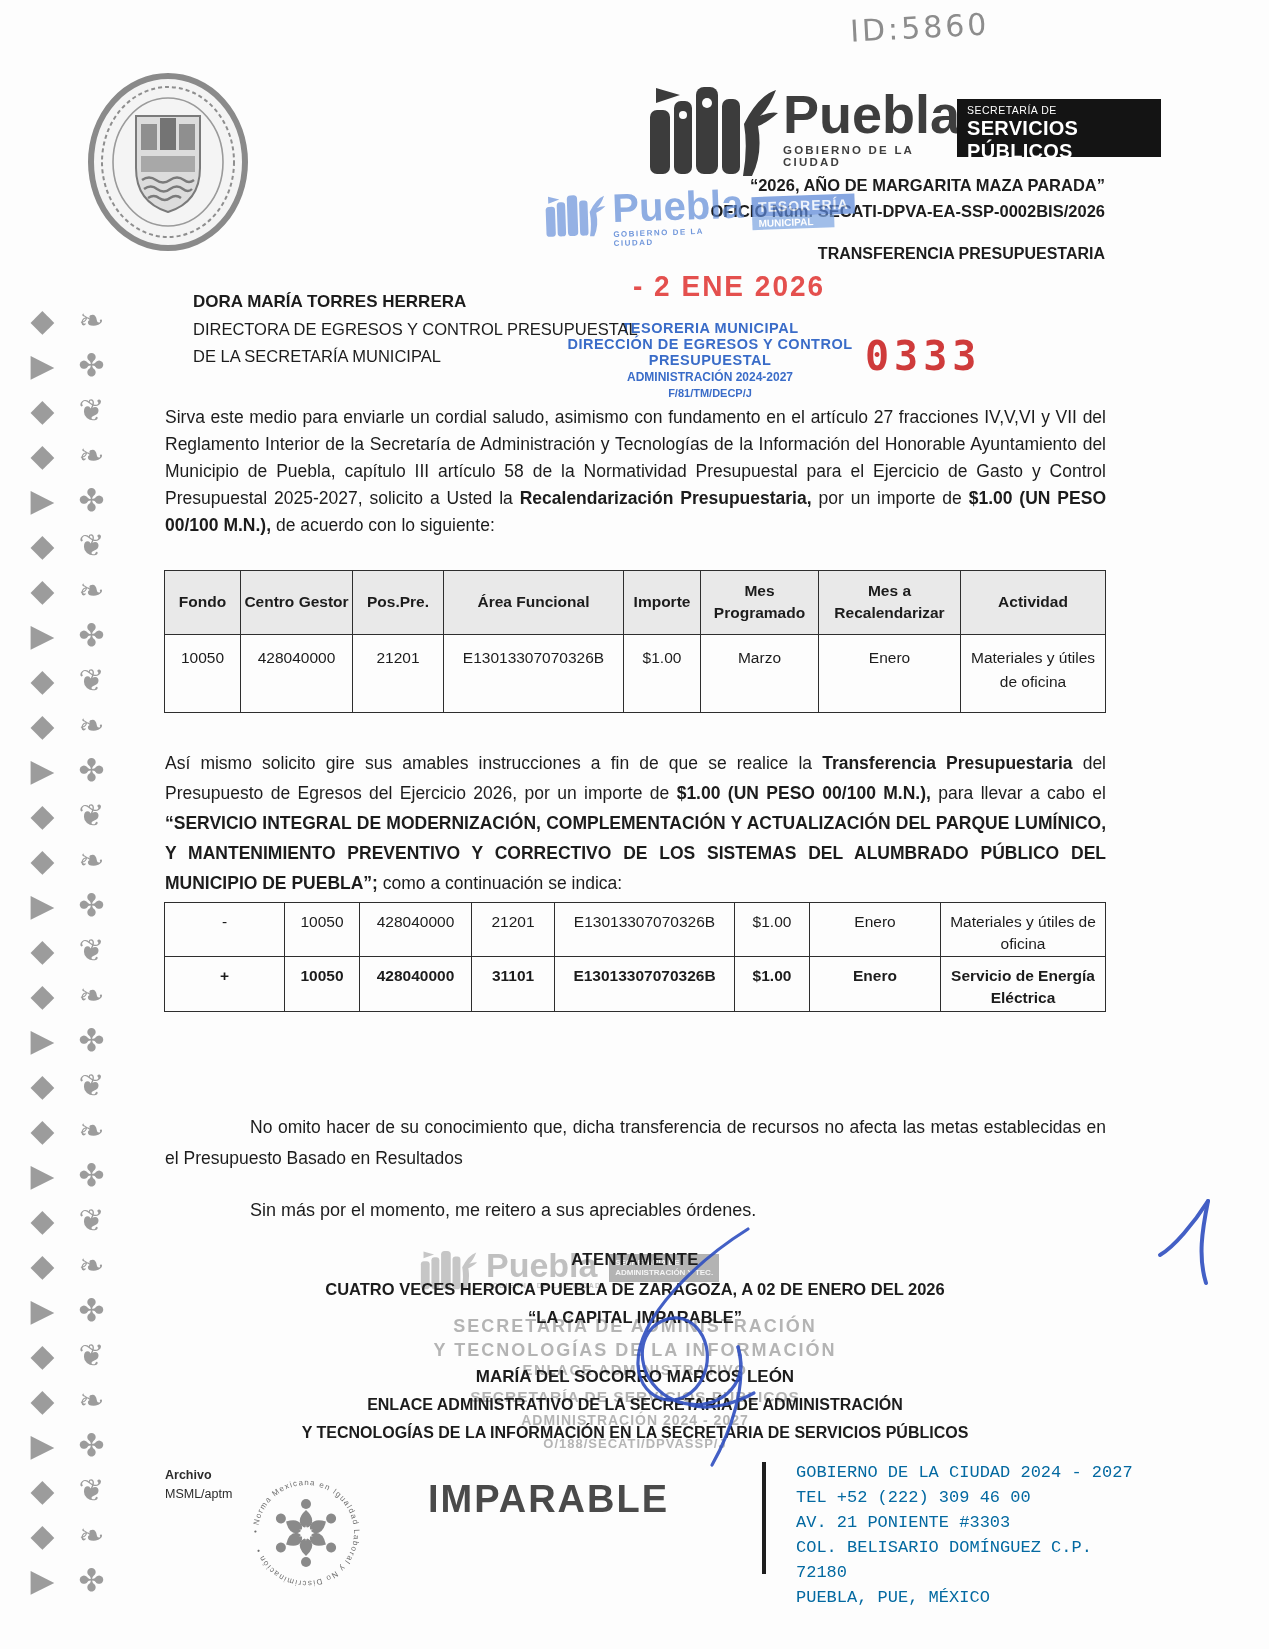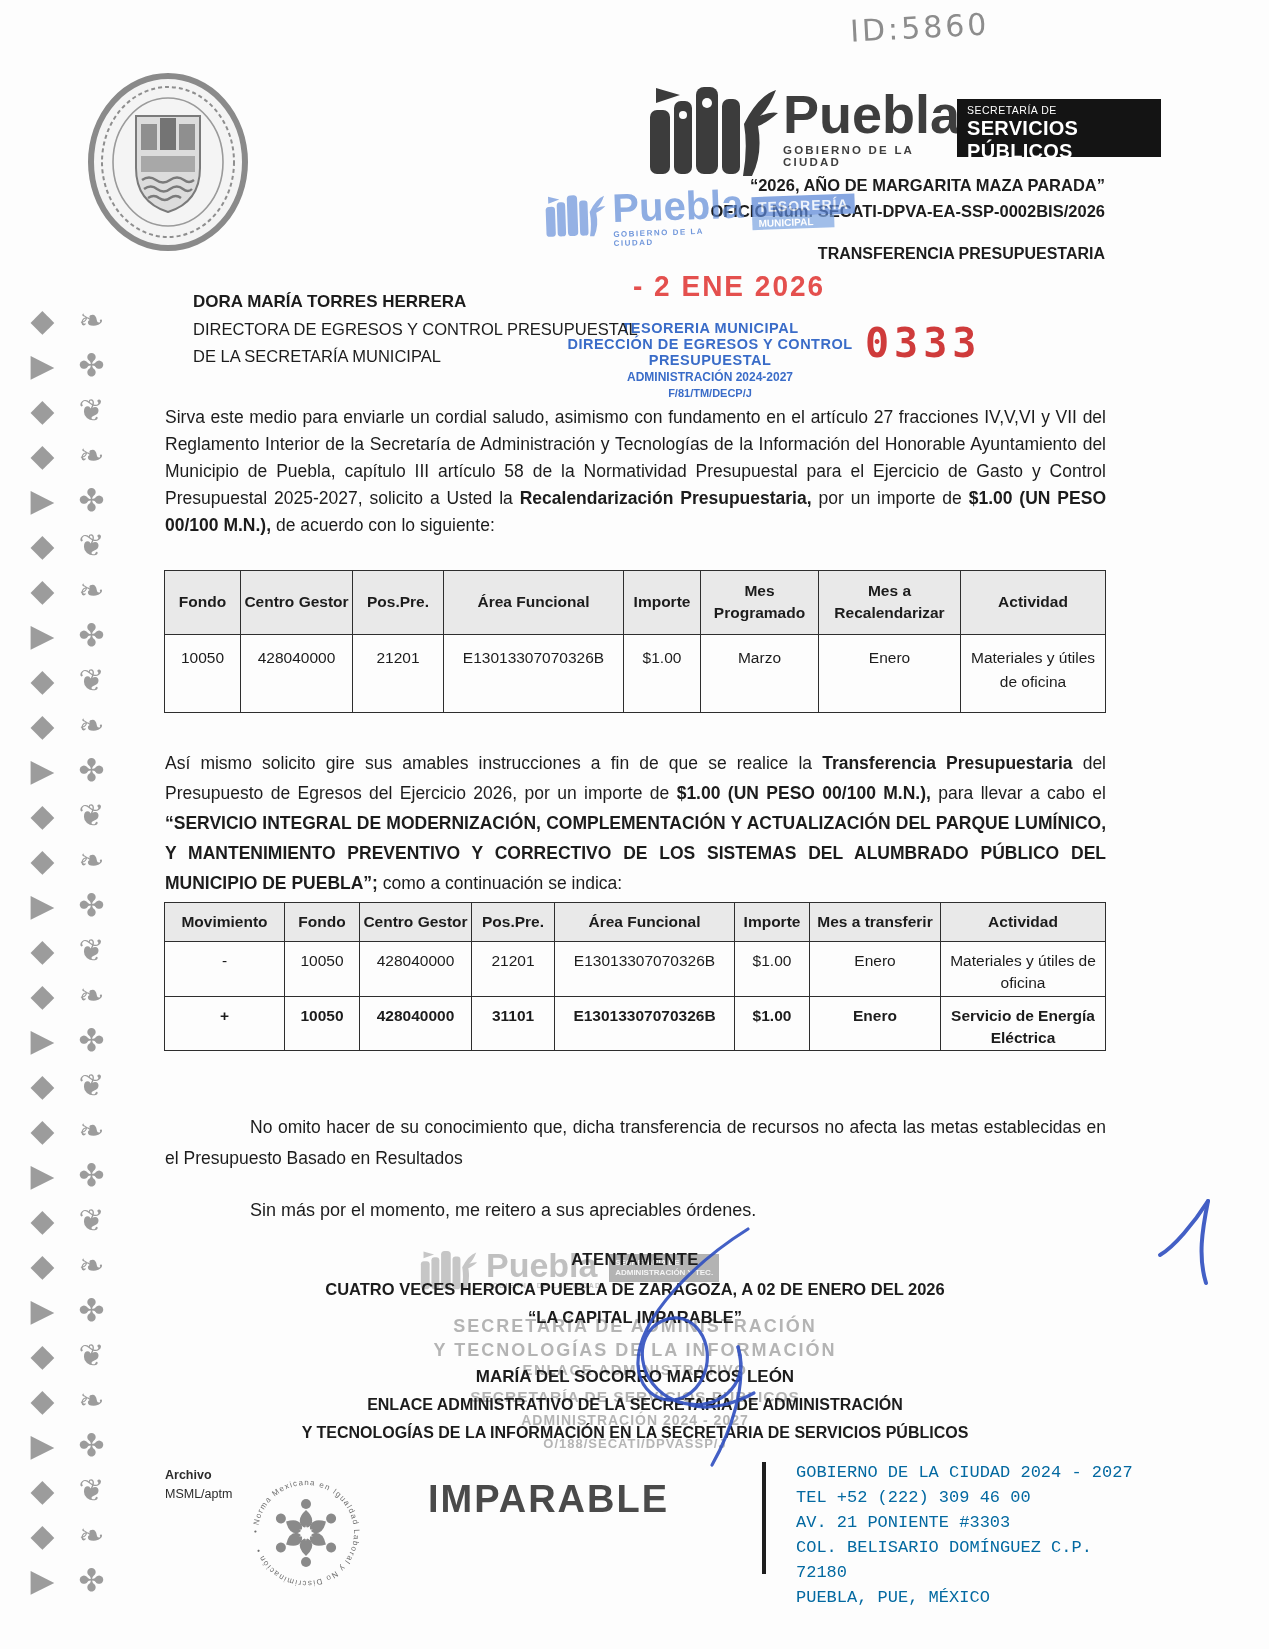--- a/index.html
+++ b/index.html
@@ -36,21 +36,21 @@
   .bs-box .t1{background:#5b87d6;color:#eaf1fb;font-size:14px;font-weight:bold;
               padding:2px 6px;letter-spacing:1px;opacity:.85;}
   .bs-box .t2{background:#7ea6e2;color:#fff;font-size:10px;font-weight:bold;
               padding:1px 6px;width:70px;opacity:.85;}
   .datestamp{left:633px;top:271px;color:#e4504e;font-size:28px;font-weight:bold;
              letter-spacing:2px;font-family:"Liberation Sans",sans-serif;transform:scaleY(1.05);}
   .tstamp{left:560px;top:320px;width:300px;text-align:center;color:#3a6cc8;font-weight:bold;line-height:16px;}
   .tstamp .a{font-size:14.5px;letter-spacing:.5px;}
   .tstamp .c{font-size:12px;margin-top:1px;}
   .tstamp .d{font-size:11px;}
-  .folio{left:865px;top:320px;color:#cf3b3b;font-size:40px;font-weight:bold;
+  .folio{left:865px;top:333px;color:#cf3b3b;font-size:40px;font-weight:bold;
          font-family:"DejaVu Sans Mono",monospace;letter-spacing:5px;}
   
   .recipient{left:165px;top:288px;line-height:27.5px;font-size:16.5px;margin-left:28px;}
   .recipient .name{font-weight:bold;font-size:17px;}
   .recipient .pres{letter-spacing:6px;}
   
   .para{left:165px;width:941px;text-align:justify;font-size:17.5px;}
   .p1{top:404px;line-height:27px;}
   .p2{top:748px;line-height:30px;}
   .p3{top:1112px;line-height:31px;text-indent:85px;}
@@ -268,30 +268,20 @@
     <col style="width:120px">
       <col style="width:75px">
       <col style="width:112px">
       <col style="width:83px">
     <col style="width:180px">
       <col style="width:75px">
       <col style="width:131px">
       <col style="width:165px">
   </colgroup>
   <tbody>
-      <tr>
-    <th>Movimiento</th>
-    <th>Fondo</th>
-    <th>Centro Gestor</th>
-    <th>Pos.Pre.</th>
-    <th>Área Funcional</th>
-    <th>Importe</th>
-    <th>Mes a transferir</th>
-    <th>Actividad</th>
-  </tr>
   <tr class="r1">
     <td>-</td>
     <td>10050</td>
     <td>428040000</td>
     <td>21201</td>
     <td>E13013307070326B</td>
     <td>$1.00</td>
     <td>Enero</td>
     <td>Materiales y útiles de oficina</td>
   </tr>

